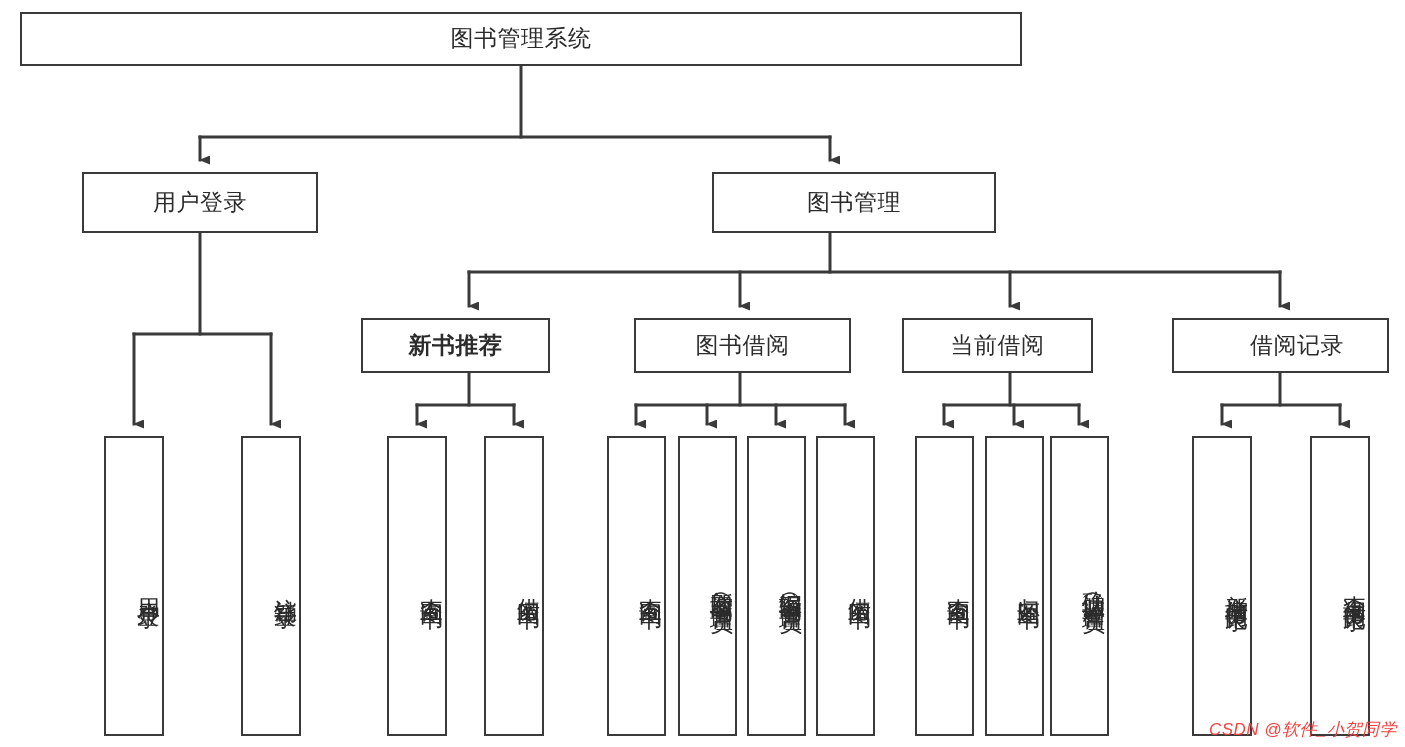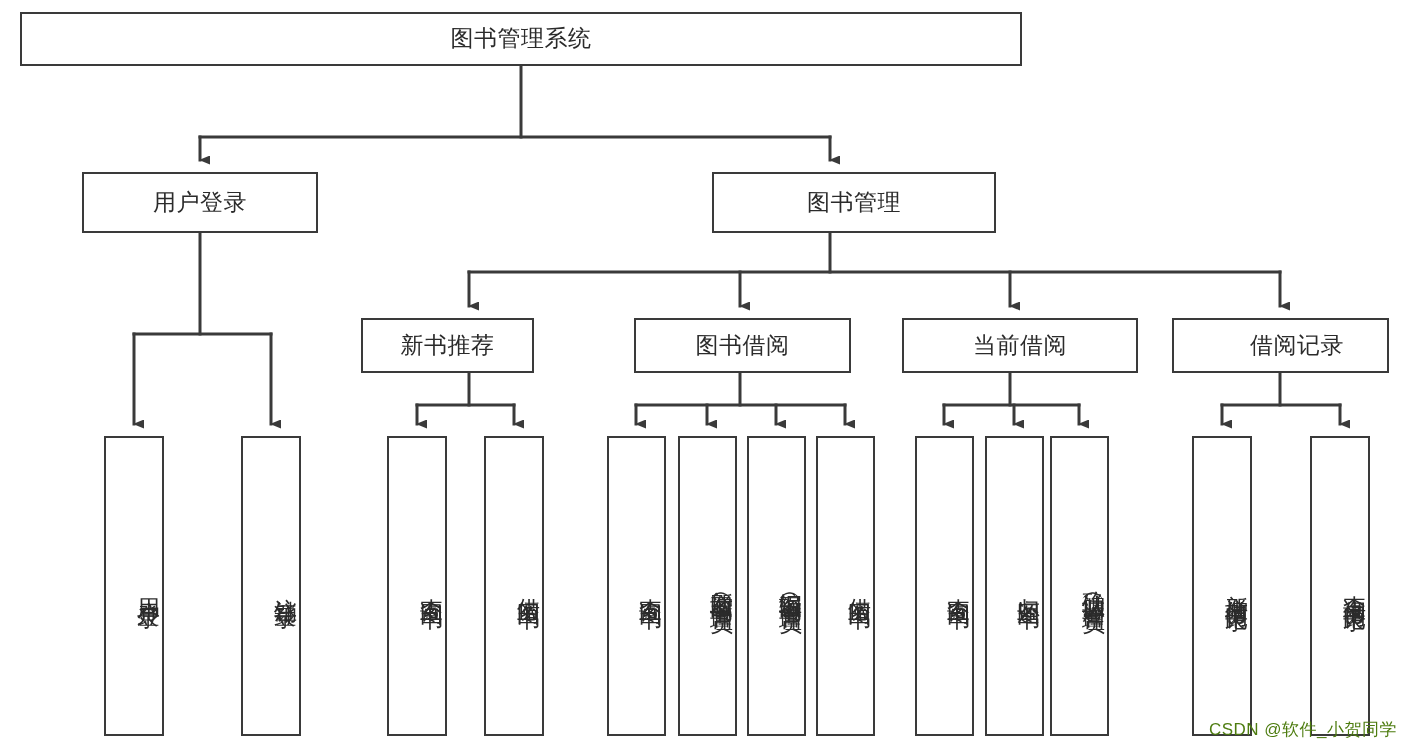--- a/index.html
+++ b/index.html
@@ -128,27 +128,27 @@
     <span class="label">图书管理系统</span>
   </div>
 
   <div class="node h-node" style="left: 82px; top: 172px; width: 236px; height: 61px; border-color: rgb(58, 58, 58); background: rgb(255, 255, 255); color: rgb(43, 43, 43);">
     <span class="label">用户登录</span>
   </div>
   <div class="node h-node" style="left: 712px; top: 172px; width: 284px; height: 61px; border-color: rgb(58, 58, 58); background: rgb(255, 255, 255); color: rgb(43, 43, 43);">
     <span class="label">图书管理</span>
   </div>
 
-  <div class="node h-node" style="left: 361px; top: 318px; width: 173px; height: 55px; border-color: rgb(58, 58, 58); background: rgb(255, 255, 255); color: rgb(43, 43, 43);">
+  <div class="node h-node" style="left: 361px; top: 318px; width: 189px; height: 55px; border-color: rgb(58, 58, 58); background: rgb(255, 255, 255); color: rgb(43, 43, 43); font-weight: bold;">
     <span class="label">新书推荐</span>
   </div>
   <div class="node h-node" style="left: 634px; top: 318px; width: 217px; height: 55px; border-color: rgb(58, 58, 58); background: rgb(255, 255, 255); color: rgb(43, 43, 43);">
     <span class="label">图书借阅</span>
   </div>
-  <div class="node h-node" style="left: 902px; top: 318px; width: 236px; height: 55px; border-color: rgb(58, 58, 58); background: rgb(255, 255, 255); color: rgb(43, 43, 43);">
+  <div class="node h-node" style="left: 902px; top: 318px; width: 191px; height: 55px; border-color: rgb(58, 58, 58); background: rgb(255, 255, 255); color: rgb(43, 43, 43);">
     <span class="label">当前借阅</span>
   </div>
   <div class="node h-node" style="left: 1172px; top: 318px; width: 217px; height: 55px; border-color: rgb(58, 58, 58); background: rgb(255, 255, 255); color: rgb(43, 43, 43); padding-left: 33px;">
     <span class="label">借阅记录</span>
   </div>
 
   <div class="node v-node" style="left: 104px; top: 436px; width: 60px; height: 300px; border-color: rgb(58, 58, 58); background: rgb(255, 255, 255); color: rgb(43, 43, 43);">
     <span class="label">用户登录</span>
   </div>
   <div class="node v-node" style="left: 241px; top: 436px; width: 60px; height: 300px; border-color: rgb(58, 58, 58); background: rgb(255, 255, 255); color: rgb(43, 43, 43);">
@@ -185,15 +185,15 @@
     <span class="label">确认归还（管理员）</span>
   </div>
 
   <div class="node v-node" style="left: 1192px; top: 436px; width: 60px; height: 300px; border-color: rgb(58, 58, 58); background: rgb(255, 255, 255); color: rgb(43, 43, 43);">
     <span class="label">新增借阅记录</span>
   </div>
   <div class="node v-node" style="left: 1310px; top: 436px; width: 60px; height: 300px; border-color: rgb(58, 58, 58); background: rgb(255, 255, 255); color: rgb(43, 43, 43);">
     <span class="label">查询借阅记录</span>
   </div>
 
-  <div id="watermark" style="color: #4d7c0f;">CSDN @软件_小贺同学</div>
+  <div id="watermark" style="color: #ef4444; font-style: italic;">CSDN @软件_小贺同学</div>
 
 </div>
 
 </body></html>

